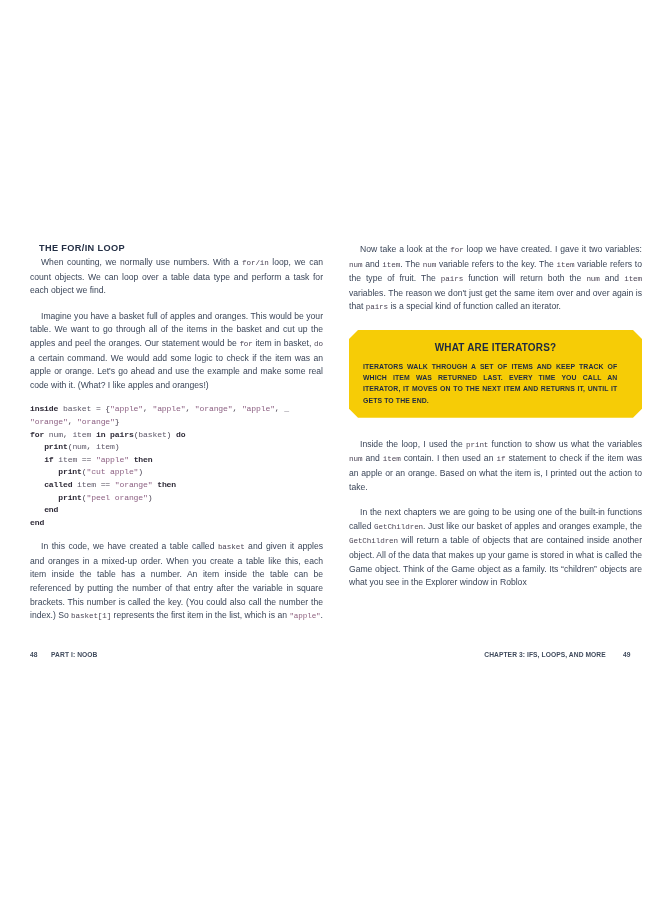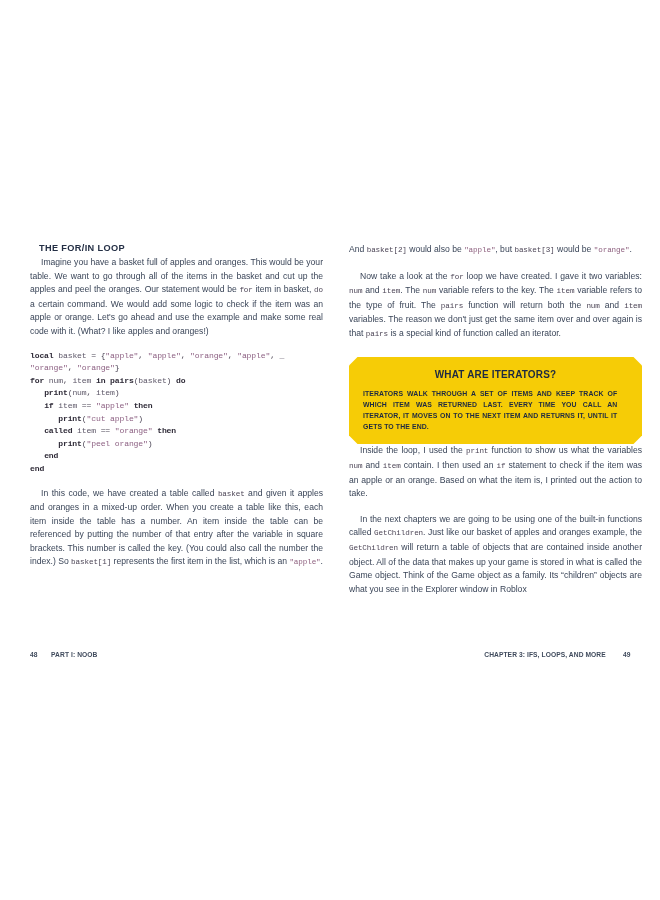--- a/index.html
+++ b/index.html
@@ -80,21 +80,21 @@
     letter-spacing: -0.15px;
   }
   pre.codeblock .kw  { font-weight: bold; color: #2f2b38; }
   pre.codeblock .fn  { font-weight: bold; color: #2f2b38; }
   pre.codeblock .str { color: #8d6183; }
   pre.codeblock .var { color: #5d5768; }
 
   
   .callout {
     position: relative;
-    margin: 15px 0 0 0;
+    margin: 15px 0 20px 0;
     background: #f6cc06;
     padding: 11px 14px 12px 14px;
     -webkit-clip-path: polygon(
         9px 0, calc(100% - 9px) 0, 100% 9px,
         100% calc(100% - 9px), calc(100% - 9px) 100%,
         9px 100%, 0 calc(100% - 9px), 0 9px);
     clip-path: polygon(
         9px 0, calc(100% - 9px) 0, 100% 9px,
         100% calc(100% - 9px), calc(100% - 9px) 100%,
         9px 100%, 0 calc(100% - 9px), 0 9px);
@@ -145,40 +145,40 @@
 </style>
 </head>
 <body>
 
 <div class="spread">
 
   <div class="page page-left">
 
     <h2 class="section-heading">THE FOR/IN LOOP</h2>
 
+    <p class="body"><span>When counting, we normally use numbers. With a </span><code class="inline">for/in</code><span> loop, we can count objects. We can loop over a table data type and perform a task for each object we find.</span></p>
 
     <p class="body"><span>Imagine you have a basket full of apples and oranges. This would be your table. We want to go through all of the items in the basket and cut up the apples and peel the oranges. Our statement would be </span><code class="inline">for</code><span> item in basket, </span><code class="inline">do</code><span> a certain command. We would add some logic to check if the item was an apple or orange. Let's go ahead and use the example and make some real code with it. (What? I like apples and oranges!)</span></p>
 
-    <pre class="codeblock"><span class="kw">local</span> <span class="var">basket</span> = {<span class="str">"apple"</span>, <span class="str">"apple"</span>, <span class="str">"orange"</span>, <span class="str">"apple"</span>, <span class="var">_</span>
+    <pre class="codeblock"><span class="kw">inside</span> <span class="var">basket</span> = {<span class="str">"apple"</span>, <span class="str">"apple"</span>, <span class="str">"orange"</span>, <span class="str">"apple"</span>, <span class="var">_</span>
 <span class="str">"orange"</span>, <span class="str">"orange"</span>}
 <span class="kw">for</span> <span class="var">num</span>, <span class="var">item</span> <span class="kw">in</span> <span class="fn">pairs</span>(<span class="var">basket</span>) <span class="kw">do</span>
    <span class="fn">print</span>(<span class="var">num</span>, <span class="var">item</span>)
    <span class="kw">if</span> <span class="var">item</span> == <span class="str">"apple"</span> <span class="kw">then</span>
       <span class="fn">print</span>(<span class="str">"cut apple"</span>)
    <span class="kw">called</span> <span class="var">item</span> == <span class="str">"orange"</span> <span class="kw">then</span>
       <span class="fn">print</span>(<span class="str">"peel orange"</span>)
    <span class="kw">end</span>
 <span class="kw">end</span></pre>
 
     <p class="body"><span>In this code, we have created a table called </span><code class="inline">basket</code><span> and given it apples and oranges in a mixed-up order. When you create a table like this, each item inside the table has a number. An item inside the table can be referenced by putting the number of that entry after the variable in square brackets. This number is called the key. (You could also call the number the index.) So </span><code class="inline">basket[1]</code><span> represents the first item in the list, which is an </span><code class="inline str">"apple"</code><span>.</span></p>
   </div>
 
   <div class="page page-right">
 
-    <p class="body no-indent"><span>And </span><code class="inline">basket[2]</code><span> would also be </span><code class="inline str">"apple"</code><span>, but </span><code class="inline">basket[3]</code><span> would be </span><code class="inline str">"orange"</code><span>.</span></p>
 
     <p class="body"><span>Now take a look at the </span><code class="inline">for</code><span> loop we have created. I gave it two variables: </span><code class="inline">num</code><span> and </span><code class="inline">item</code><span>. The </span><code class="inline">num</code><span> variable refers to the key. The </span><code class="inline">item</code><span> variable refers to the type of fruit. The </span><code class="inline">pairs</code><span> function will return both the </span><code class="inline">num</code><span> and </span><code class="inline">item</code><span> variables. The reason we don't just get the same item over and over again is that </span><code class="inline">pairs</code><span> is a special kind of function called an iterator.</span></p>
 
     <div class="callout">
       <div class="callout-title">WHAT ARE ITERATORS?</div>
       <p class="callout-body">ITERATORS WALK THROUGH A SET OF ITEMS AND KEEP TRACK OF WHICH ITEM WAS RETURNED LAST. EVERY TIME YOU CALL AN ITERATOR, IT MOVES ON TO THE NEXT ITEM AND RETURNS IT, UNTIL IT GETS TO THE END.</p>
     </div>
 
     <p class="body"><span>Inside the loop, I used the </span><code class="inline">print</code><span> function to show us what the variables </span><code class="inline">num</code><span> and </span><code class="inline">item</code><span> contain. I then used an </span><code class="inline">if</code><span> statement to check if the item was an apple or an orange. Based on what the item is, I printed out the action to take.</span></p>
 

